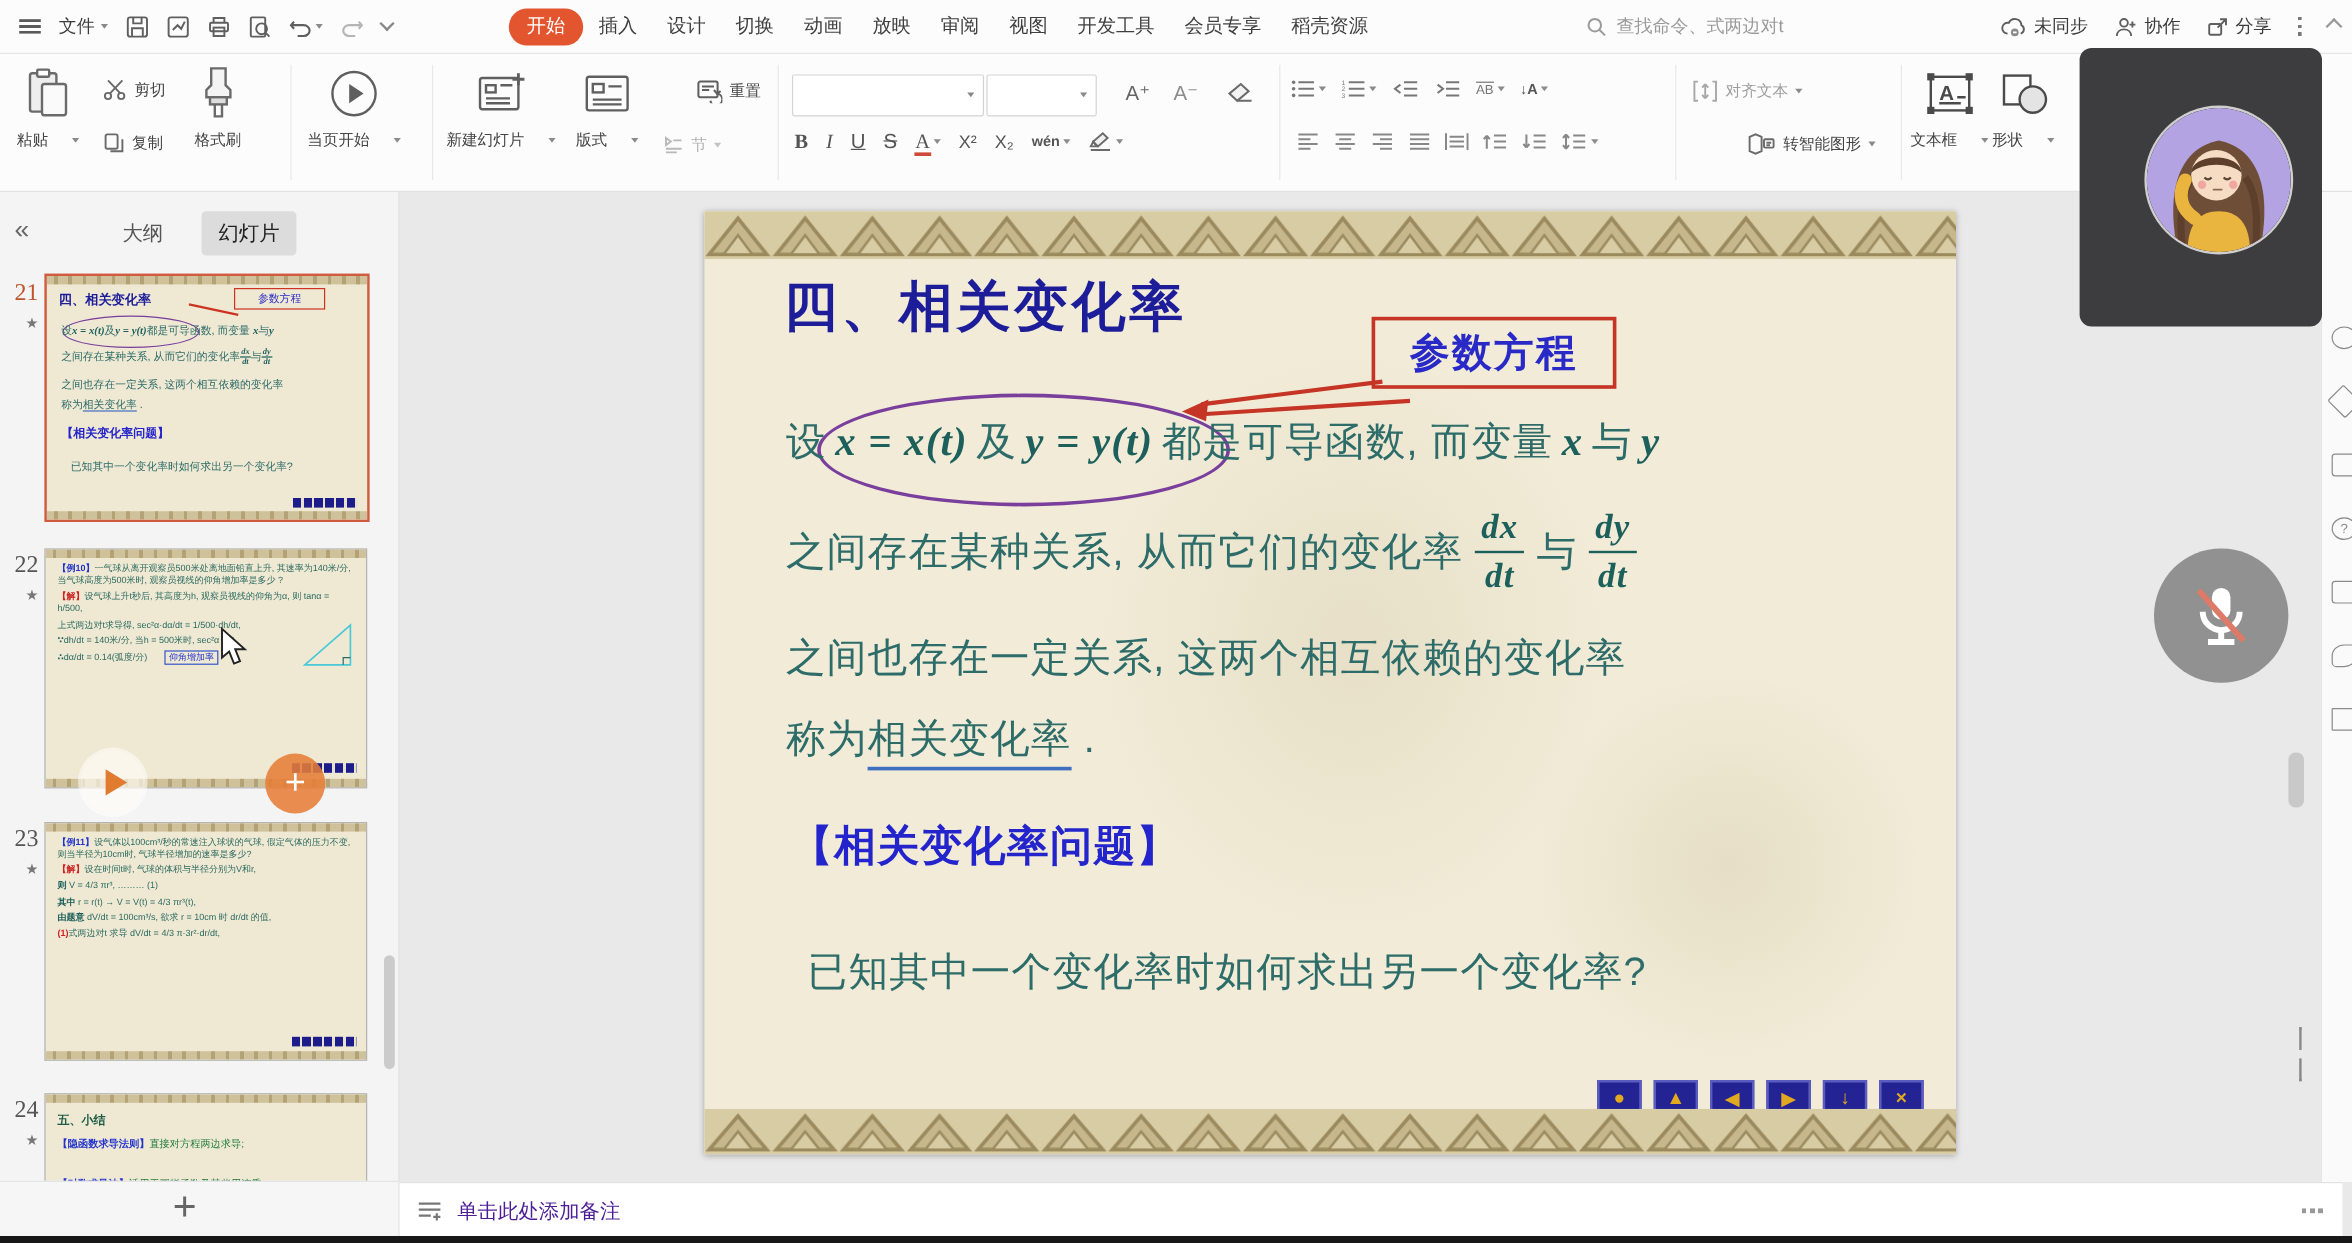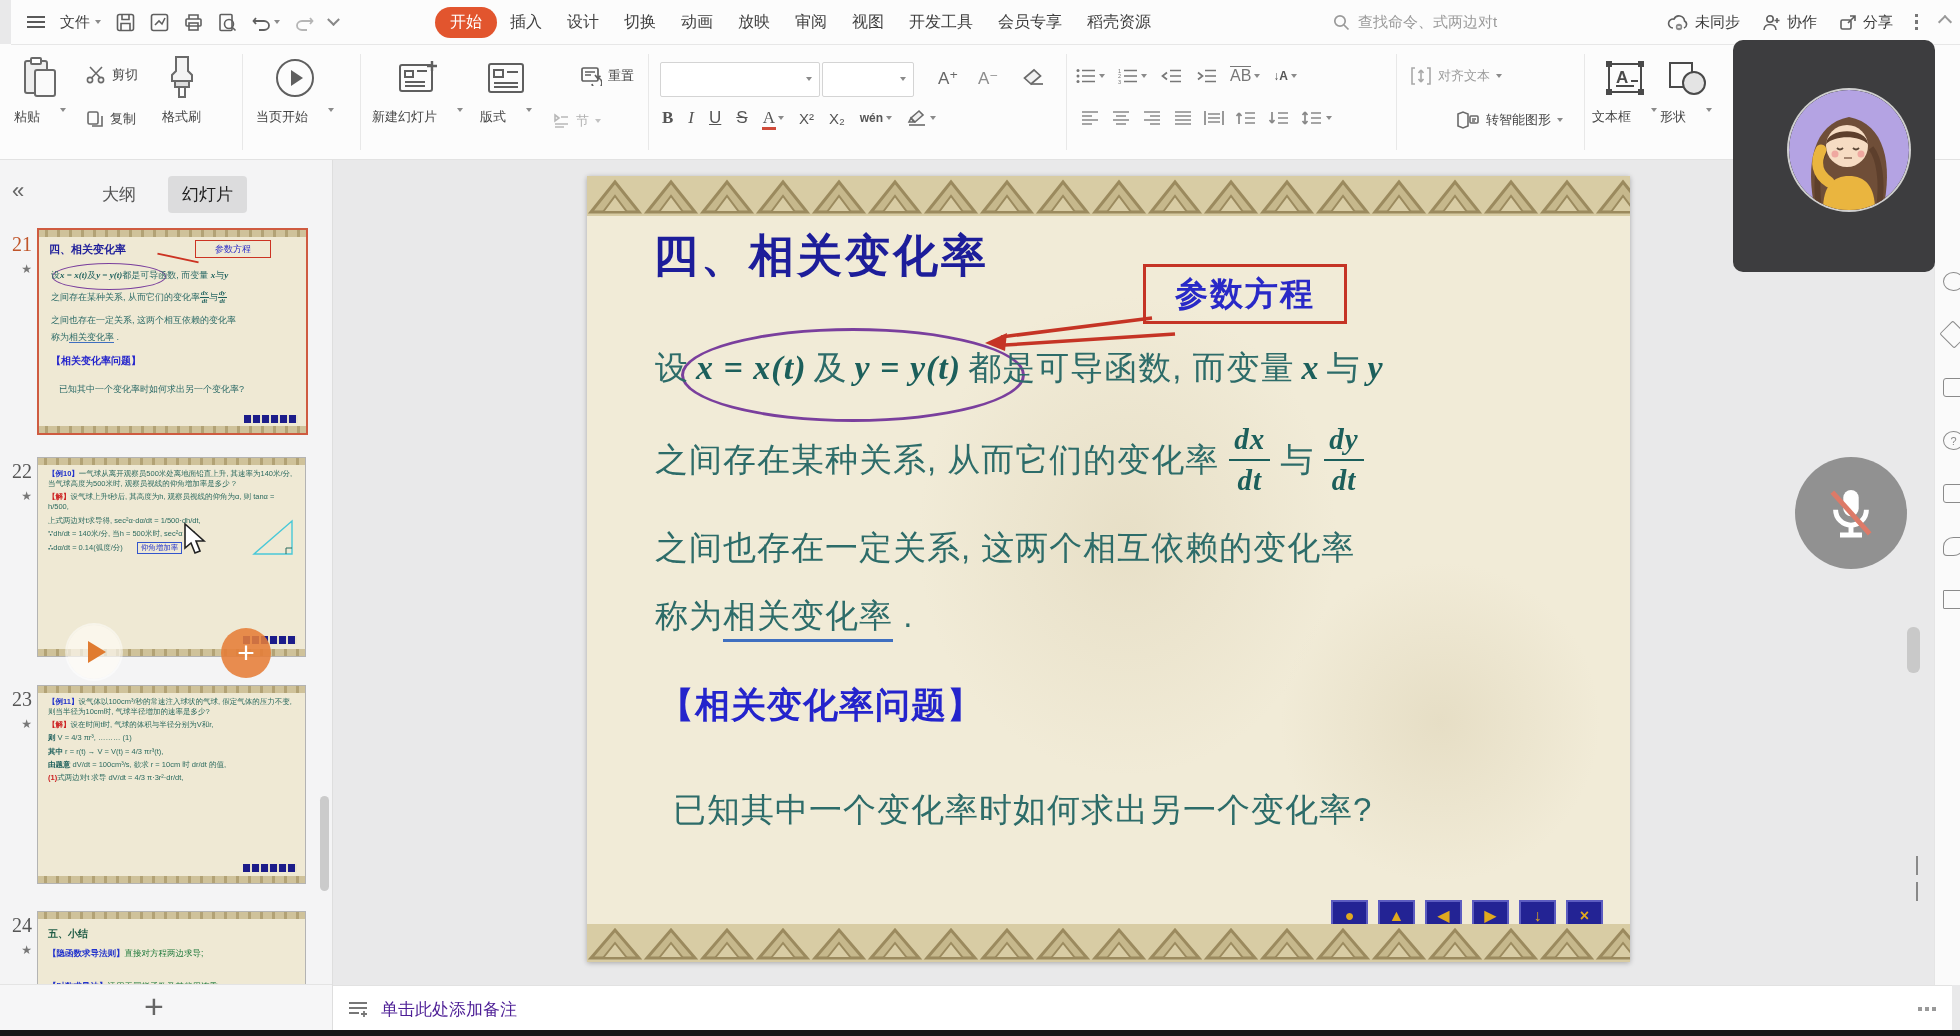--- a/index.html
+++ b/index.html
@@ -1,53 +1,53 @@
 <!DOCTYPE html>
 <html><head>
 <meta charset="utf-8">
 <style>
   html,body{margin:0;padding:0}
   #app{position:relative;width:1960px;height:1036px;overflow:hidden;background:#e9e9ea;
        font-family:"Liberation Sans","DejaVu Sans",sans-serif;color:#444;cursor:default}
   svg{display:block}
   
-  #menubar{position:absolute;top:0;left:11px;right:0;height:44px;background:#fcfcfc;border-bottom:1px solid #e7e7e7;z-index:20}
+  #menubar{position:absolute;top:0;left:0;right:0;height:44px;background:#fcfcfc;border-bottom:1px solid #e7e7e7;z-index:20}
   .mb-left{position:absolute;left:16px;top:0;height:44px;display:flex;align-items:center;gap:15px}
   .burger{width:18px;height:12px;background:linear-gradient(#5a5a5a 0 2px,transparent 2px 5px,#5a5a5a 5px 7px,transparent 7px 10px,#5a5a5a 10px 12px)}
   .mb-file{display:flex;align-items:center;gap:5px;font-size:15px;color:#3c3c3c}
   .carrow{width:0;height:0;border-left:3.5px solid transparent;border-right:3.5px solid transparent;border-top:4.5px solid #8a8a8a}
   .caru{width:8px;height:8px;border-left:2px solid #999;border-top:2px solid #999;transform:rotate(45deg)}
   .card{width:7px;height:7px;border-right:2px solid #888;border-bottom:2px solid #888;transform:rotate(45deg)}
   #tabs{position:absolute;left:424px;top:0;height:44px;display:flex;align-items:center;gap:1px;font-size:16px;color:#3f3f3f}
   .tab{padding:4px 12px}
   .tab.active{background:#e2552e;color:#fff;border-radius:16px;padding:5px 15px}
   #mb-search{position:absolute;left:1322px;top:0;height:44px;display:flex;align-items:center;gap:8px;color:#9a9a9a;font-size:15px}
   #mb-right{position:absolute;right:10px;top:0;height:44px;display:flex;align-items:center;gap:22px;font-size:15px;color:#3c3c3c}
   .mb-item{display:flex;align-items:center;gap:6px}
   .vdots{width:3px;height:16px;background:repeating-linear-gradient(#777 0 3px,transparent 3px 6.5px)}
   
   #toolbar{position:absolute;top:44px;left:0;right:0;height:115px;background:#fcfcfc;border-bottom:1px solid #e2e2e2;z-index:5}
   .tdiv{position:absolute;top:10px;height:96px;width:1px;background:#e8e8e8}
   .bb{position:absolute;display:flex;flex-direction:column;align-items:center;gap:6px;color:#454545;font-size:13px}
   .bb .ic{height:48px;display:flex;align-items:center}
-  .lblrow{display:flex;gap:20px;white-space:nowrap}
+  .lblrow{display:flex;align-items:center;gap:20px;white-space:nowrap}
   .smbtn{position:absolute;display:flex;align-items:center;gap:6px;font-size:13px;color:#454545;white-space:nowrap}
   .gray{color:#b0b0b0}
   .combo{position:absolute;height:33px;border:1px solid #d4d4d4;background:#fff;border-radius:2px}
   .combo .carrow{position:absolute;right:7px;top:14px}
   .fmtrow{position:absolute;left:662px;top:64px;display:flex;align-items:center;gap:15px;font-size:17px;color:#555}
   .fB{font-weight:bold;font-family:"Liberation Serif",serif}
   .fI{font-style:italic;font-family:"Liberation Serif",serif}
   .fU{text-decoration:underline}
   .fS{text-decoration:line-through}
   .fA{position:relative;font-family:"Liberation Serif",serif}
   .fA::after{content:"";position:absolute;left:-1px;right:-1px;bottom:-2px;height:3.5px;background:#cf4a39}
   .pin{font-size:12px;font-weight:bold}
   .pararow{position:absolute;display:flex;align-items:center;gap:13px}
-  .ab{font-size:16px;border-top:1.6px solid #777;color:#777;letter-spacing:0}
+  .ab{font-size:11px;border-top:1.6px solid #777;color:#777;letter-spacing:0}
   .txt12{font-size:12px;color:#777}
   
   #sidebar{position:absolute;left:0;top:160px;width:332px;bottom:0;background:#f4f4f5;border-right:1px solid #dedede;overflow:hidden;z-index:6}
   #sb-head{position:absolute;top:14px;left:0;right:0;height:40px}
   .sb-collapse{position:absolute;left:12px;top:4px;font-size:22px;color:#666}
   .sb-tab{position:absolute;top:2px;font-size:17px;color:#555;padding:7px 14px}
   .sb-tab.sel{background:#dcdcdd;border-radius:4px;color:#222}
   .thumbnum{position:absolute;left:4px;width:28px;text-align:right;font:20px "Liberation Serif",serif;color:#555}
   .thumbnum.sel{color:#c0552a}
   .thumbstar{position:absolute;left:10px;width:22px;text-align:right;font-size:12px;color:#777}

